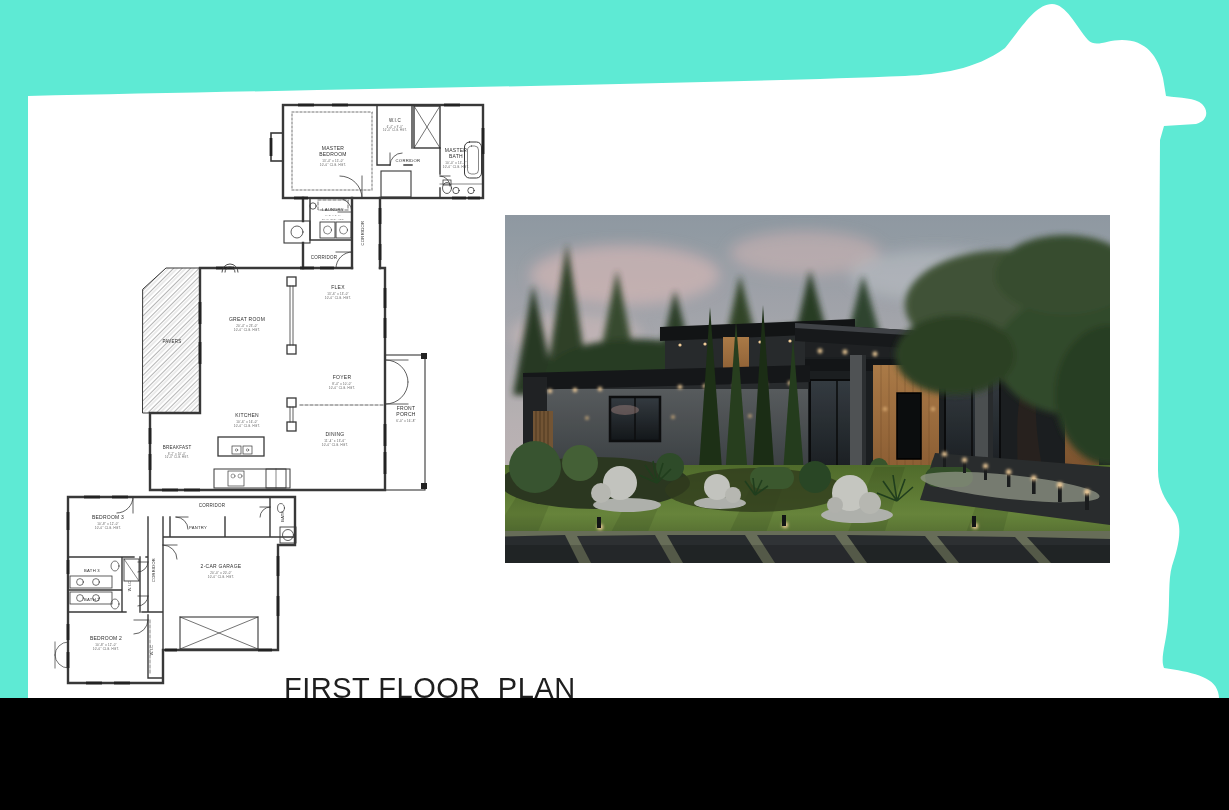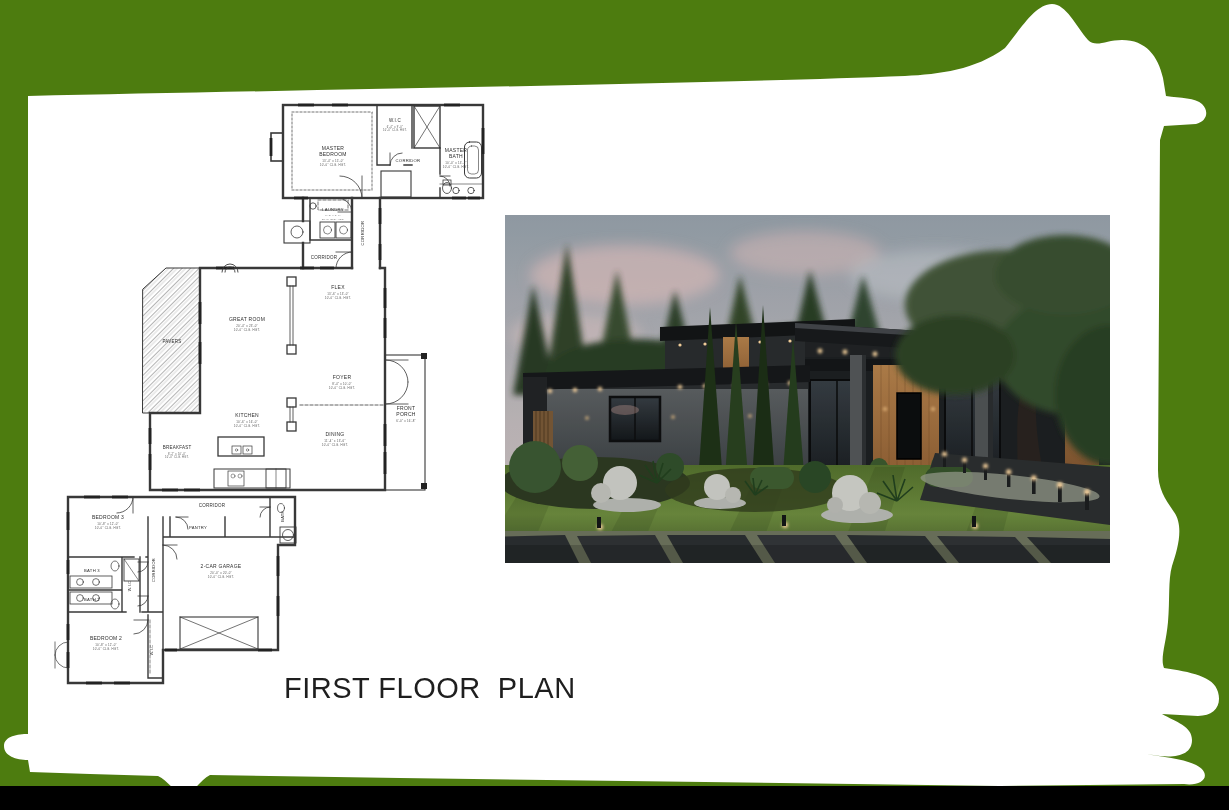--- a/index.html
+++ b/index.html
@@ -1,16 +1,16 @@
 <!DOCTYPE html>
 <html><head>
 <meta charset="utf-8">
 <style>
   html,body{margin:0;padding:0;background:#000;}
-  .stage{position:relative;width:1229px;height:786px;background:#4d7c0f;overflow:hidden;
+  .stage{position:relative;width:1229px;height:698px;background:#5eead4;overflow:hidden;
          font-family:"Liberation Sans",sans-serif;}
   .stage svg{position:absolute;left:0;top:0;}
   .sheet-title{position:absolute;left:284px;top:672px;font-size:29px;letter-spacing:.5px;
          color:#1e1e1e;white-space:pre;font-family:"Liberation Sans",sans-serif;}
   text{font-family:"Liberation Sans",sans-serif;letter-spacing:.25px;}
 </style>
 </head>
 <body>
 
 <div class="stage">

